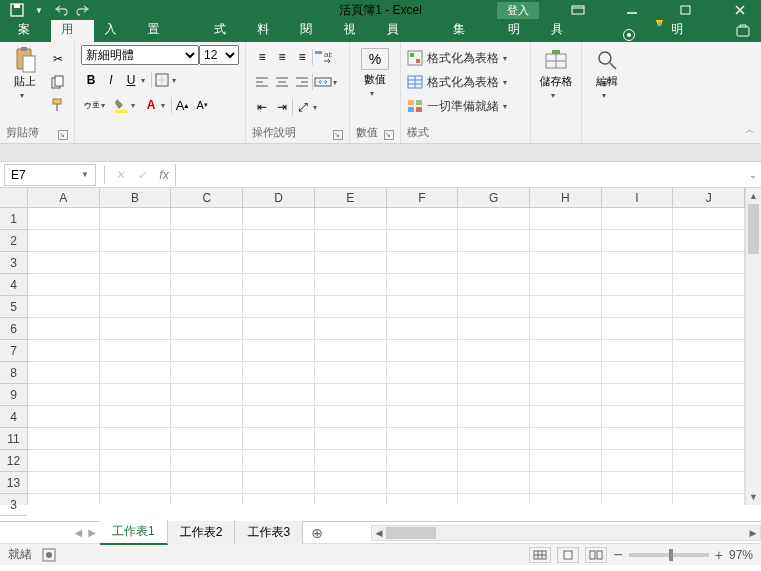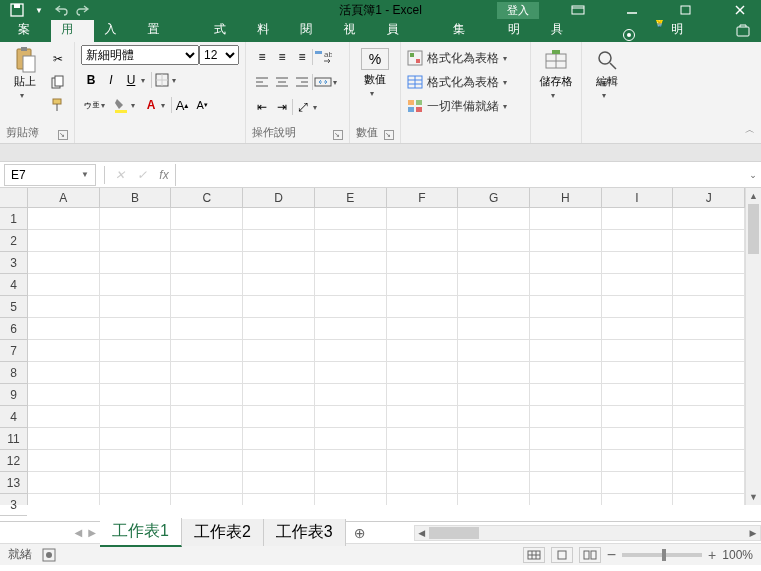--- a/index.html
+++ b/index.html
@@ -61,21 +61,21 @@
 .cells { position:absolute; left:28px; top:20px; right:16px; bottom:16px; overflow:hidden;}
 .cells .crow { display:flex; height:22px;}
 .cells .cell { width:72px; height:22px; border-right:1px solid #e0e0e0; border-bottom:1px solid #e0e0e0;}
 .vscroll { position:absolute; right:0; top:0; width:16px; bottom:16px; background:#f0f0f0; border-left:1px solid #ddd;}
 .vscroll .up, .vscroll .down { height:16px; text-align:center; font-size:9px; color:#666; line-height:16px;}
 .vscroll .thumb { position:absolute; top:16px; left:2px; right:2px; height:50px; background:#cdcdcd;}
 
 
 .sheetbar { height: 22px; background:#fff; border-top:1px solid #ccc; display:flex; align-items:center;}
 .sheetbar .nav2 { width: 100px; display:flex; justify-content:flex-end; padding-right:4px; gap:6px; color:#aaa; font-size:10px;}
-.sheetbar .stab { padding: 3px 12px; border-right:1px solid #ccc; font-size:16px; background:#f0f0f0; cursor:pointer;}
+.sheetbar .stab { padding: 3px 12px; border-right:1px solid #ccc; font-size:12px; background:#f0f0f0; cursor:pointer;}
 .sheetbar .stab.active { background:#fff; border-bottom:2px solid #217346; color:#217346;}
 .sheetbar .newtab { width:28px; text-align:center; font-size:14px; color:#666;}
 .sheetbar .hsb { flex:1; margin-left:40px; height:16px; background:#f0f0f0; border:1px solid #ddd; position:relative;}
 .sheetbar .hsb .lft,.sheetbar .hsb .rgt { position:absolute; top:0; width:14px; height:14px; text-align:center; font-size:9px; color:#666; line-height:14px;}
 .sheetbar .hsb .lft{left:0;} .sheetbar .hsb .rgt{right:0;}
 .sheetbar .hsb .th { position:absolute; left:14px; top:1px; bottom:1px; width:50px; background:#cdcdcd;}
 
 
 .status { height: 22px; background:#f3f3f3; border-top:1px solid #ddd; display:flex; align-items:center; font-size:12px; color:#555; padding:0 8px; gap:10px;}
 .status .right { margin-left:auto; display:flex; align-items:center; gap:6px;}
@@ -348,20 +348,21 @@
                 <rect x="9" y="1" width="6" height="5" fill="#93c47d"></rect>
                 <rect x="1" y="8" width="6" height="5" fill="#6fa8dc"></rect>
                 <rect x="9" y="8" width="6" height="5" fill="#e06666"></rect>
               </svg>
             </span>
             <span>一切準備就緒</span>
             <span class="dd">▾</span>
           </div>
       </div>
     </div>
+    <div class="group-label">樣式</div>
   </div>
 
   <div class="group">
     <div class="group-content">
       <div class="bigbtn">
         <span class="ic">
             <svg width="24" height="20">
               <rect x="2" y="4" width="20" height="14" fill="none" stroke="#888"></rect>
               <line x1="2" y1="11" x2="22" y2="11" stroke="#888"></line>
               <line x1="12" y1="4" x2="12" y2="18" stroke="#888"></line>
@@ -658,15 +659,15 @@
         <svg width="14" height="10">
           <rect x="1" y="1" width="5" height="8" fill="none" stroke="#666"></rect>
           <rect x="8" y="1" width="5" height="8" fill="none" stroke="#666"></rect>
         </svg>
       </span>
     <span style="font-size:16px;color:#666;">−</span>
     <div class="slider">
         <div class="h"></div>
       </div>
     <span style="font-size:14px;color:#666;">+</span>
-    <span>100%</span>
+    <span>97%</span>
   </div>
 </div>
 
 </body></html>

